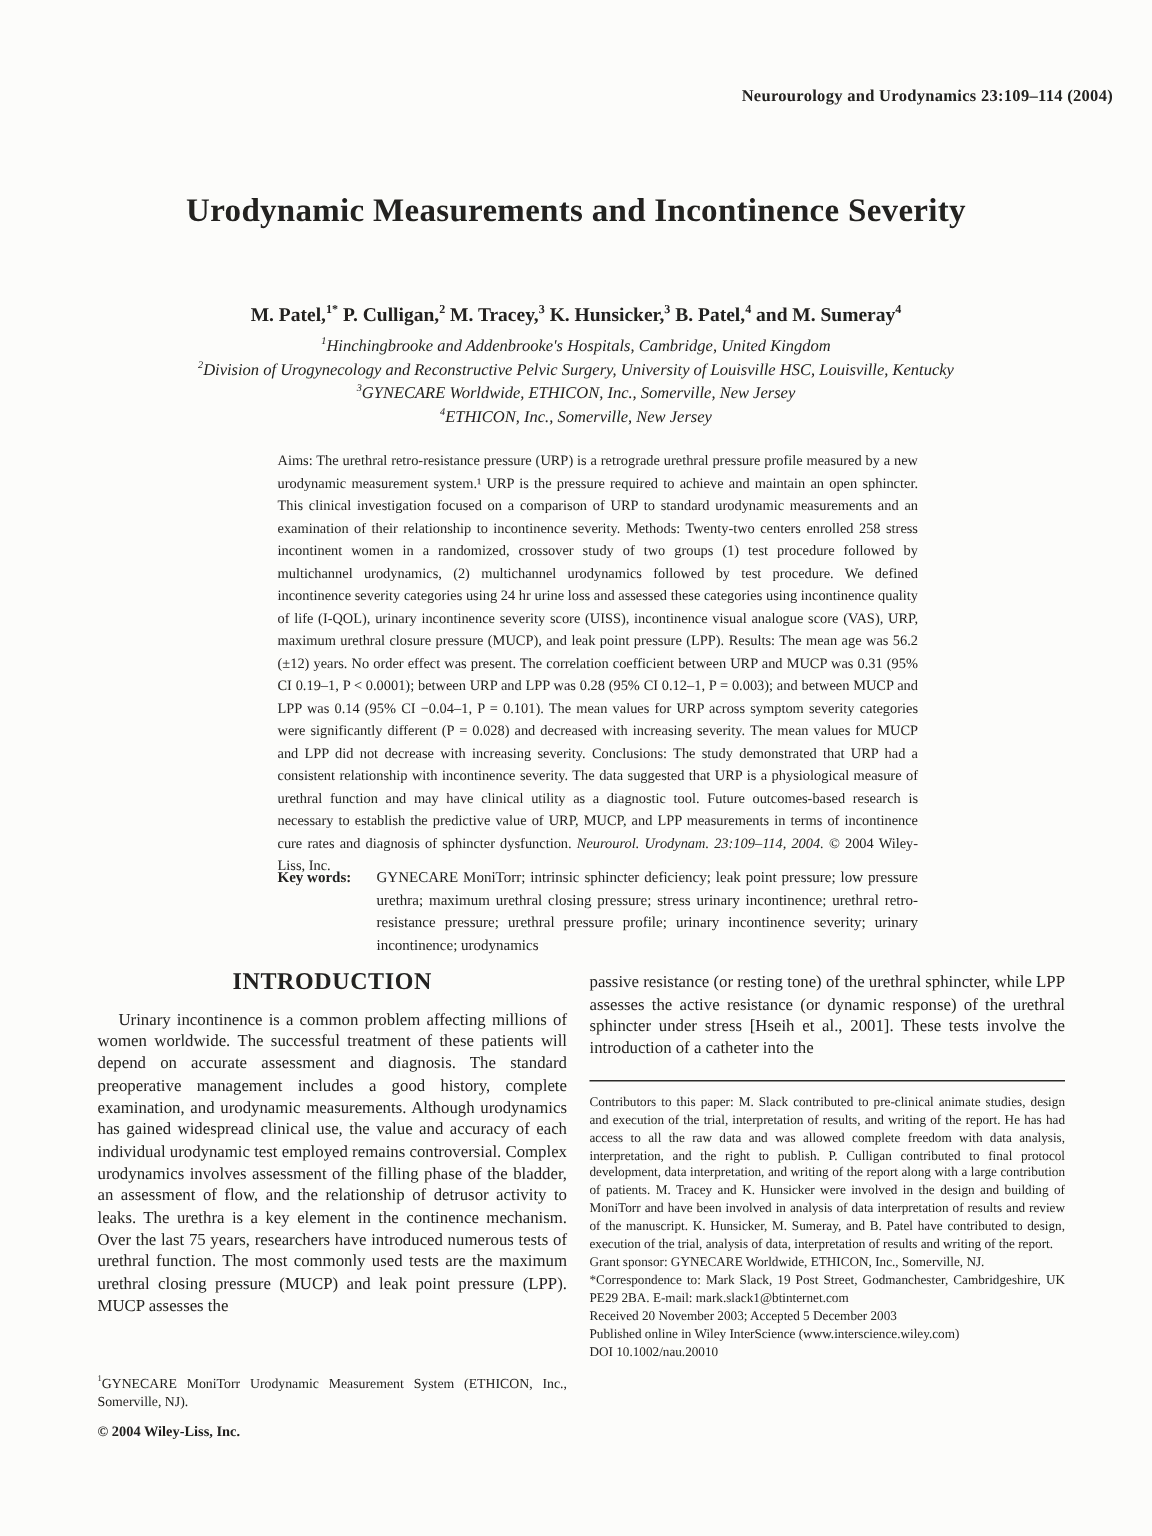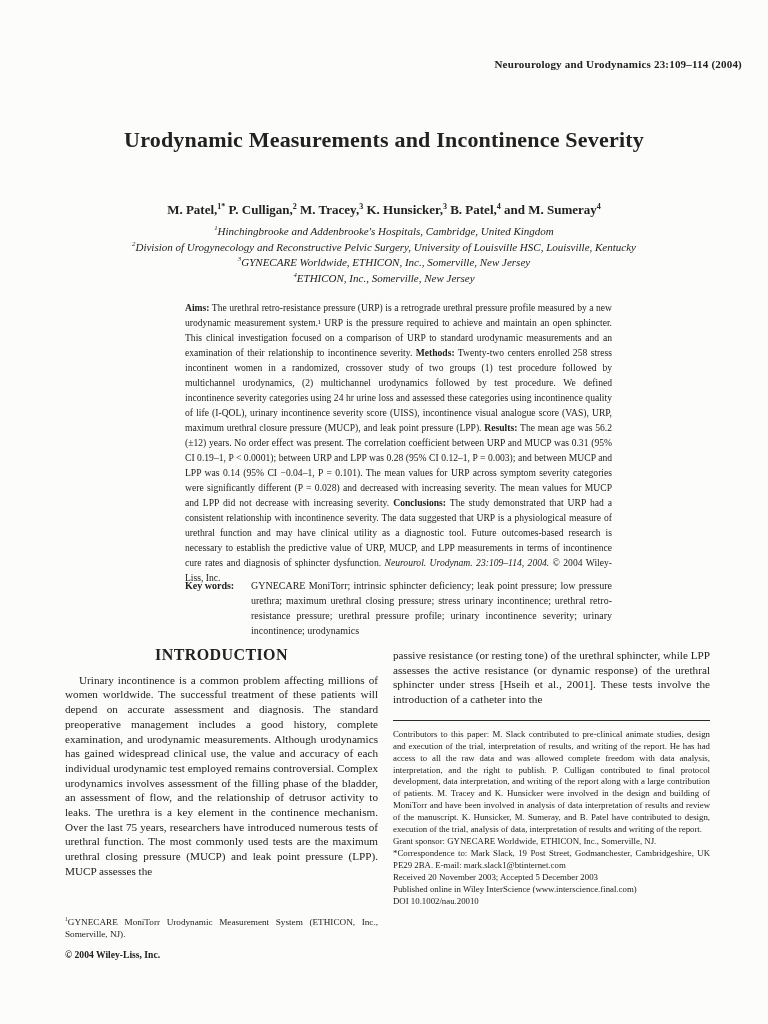--- a/index.html
+++ b/index.html
@@ -24,21 +24,21 @@
     font-size:13px;font-weight:bold;
   }
   #affiliations{
     top:224px;left:30px;right:30px;text-align:center;
     font-style:italic;font-size:11px;line-height:15.5px;
   }
   #abstract{
     top:300px;left:185px;width:427px;
     font-size:9.6px;line-height:15px;text-align:justify;
   }
-  .ab-label{font-weight:bold;}
+  .ab-label{font-weight:normal;}
   .ab-citation{font-style:italic;}
   #keywords-block{
     top:578px;left:185px;width:427px;display:flex;
     font-size:10px;line-height:15px;
   }
   #keywords-label{font-weight:bold;width:64px;flex:0 0 64px;}
   #keywords-text{flex:1;text-align:justify;padding-left:2px;}
 
   .column{font-size:11.2px;line-height:14.7px;text-align:justify;}
   #left-column{top:648px;left:65px;width:313px;}
@@ -97,20 +97,20 @@
   <p class="body-par">Urinary incontinence is a common problem affecting millions of women worldwide. The successful treatment of these patients will depend on accurate assessment and diagnosis. The standard preoperative management includes a good history, complete examination, and urodynamic measurements. Although urodynamics has gained widespread clinical use, the value and accuracy of each individual urodynamic test employed remains controversial. Complex urodynamics involves assessment of the filling phase of the bladder, an assessment of flow, and the relationship of detrusor activity to leaks. The urethra is a key element in the continence mechanism. Over the last 75 years, researchers have introduced numerous tests of urethral function. The most commonly used tests are the maximum urethral closing pressure (MUCP) and leak point pressure (LPP). MUCP assesses the</p>
 </div>
 
 <div class="abs column" id="right-column">
   <p class="body-par">passive resistance (or resting tone) of the urethral sphincter, while LPP assesses the active resistance (or dynamic response) of the urethral sphincter under stress [Hseih et al., 2001]. These tests involve the introduction of a catheter into the</p>
   <hr id="footnote-divider">
   <p class="small-note">Contributors to this paper: M. Slack contributed to pre-clinical animate studies, design and execution of the trial, interpretation of results, and writing of the report. He has had access to all the raw data and was allowed complete freedom with data analysis, interpretation, and the right to publish. P. Culligan contributed to final protocol development, data interpretation, and writing of the report along with a large contribution of patients. M. Tracey and K. Hunsicker were involved in the design and building of MoniTorr and have been involved in analysis of data interpretation of results and review of the manuscript. K. Hunsicker, M. Sumeray, and B. Patel have contributed to design, execution of the trial, analysis of data, interpretation of results and writing of the report.</p>
   <p class="small-note">Grant sponsor: GYNECARE Worldwide, ETHICON, Inc., Somerville, NJ.</p>
   <p class="small-note">*Correspondence to: Mark Slack, 19 Post Street, Godmanchester, Cambridgeshire, UK PE29 2BA. E-mail: mark.slack1@btinternet.com</p>
   <p class="small-note">Received 20 November 2003; Accepted 5 December 2003</p>
-  <p class="small-note">Published online in Wiley InterScience (www.interscience.final.com)</p>
+  <p class="small-note">Published online in Wiley InterScience (www.interscience.wiley.com)</p>
   <p class="small-note">DOI 10.1002/nau.20010</p>
 </div>
 
 <div class="abs" id="left-footnote">
   <div><sup>1</sup><span>GYNECARE MoniTorr Urodynamic Measurement System (ETHICON, Inc., Somerville, NJ).</span></div>
   <div id="left-copyright">© 2004 Wiley-Liss, Inc.</div>
 </div>
 
 </body></html>

